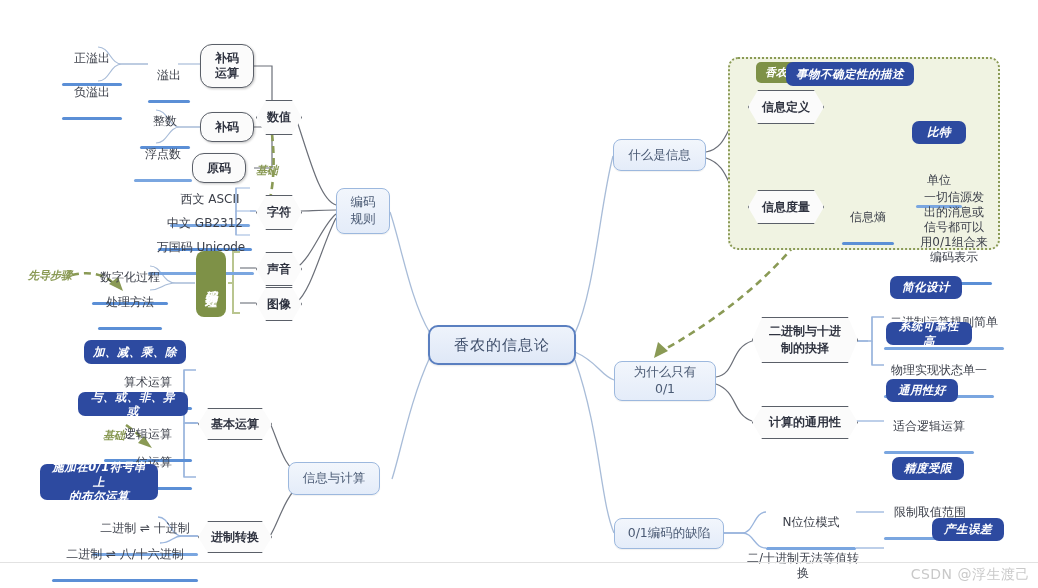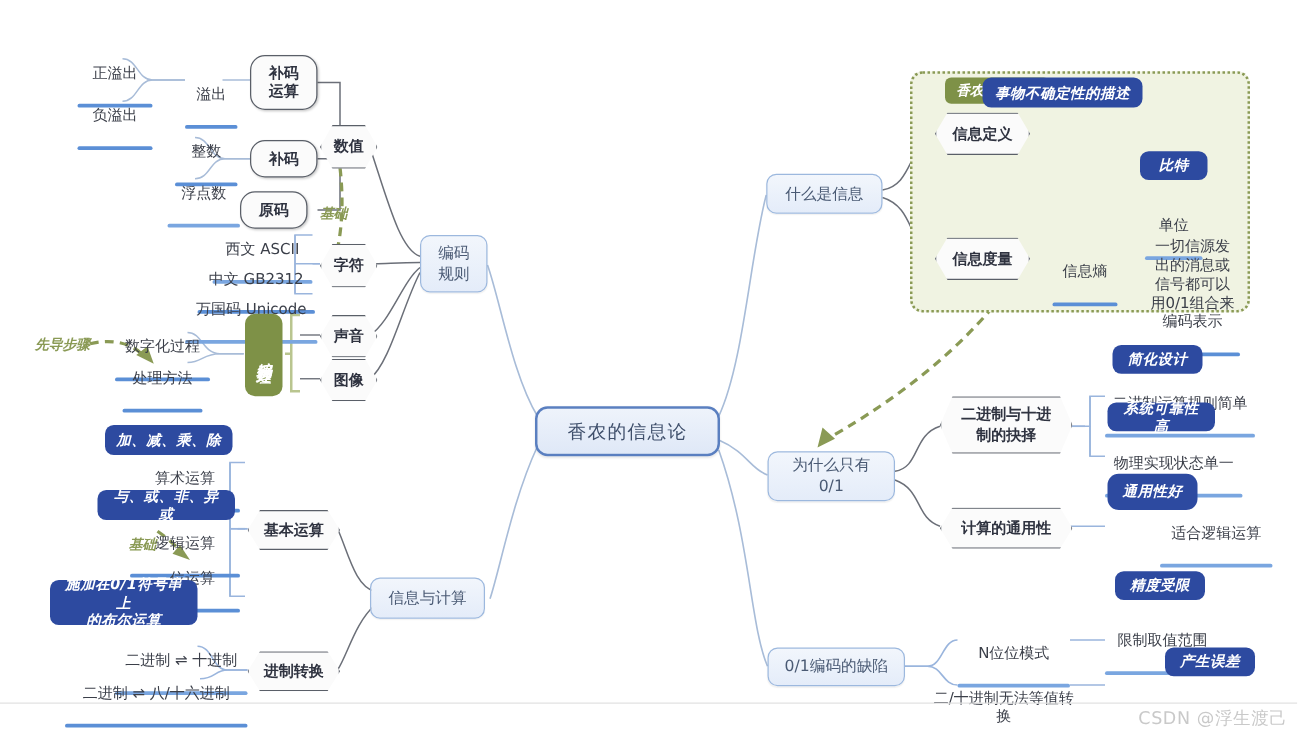--- a/index.html
+++ b/index.html
@@ -200,21 +200,21 @@
     </g>
   </svg>
 
   <div class="gregion" style="left:728px;top:57px;width:268px;height:189px;"></div>
   <div class="gtag" style="left:756px;top:37px;">香农的信息论</div>
 
   <div class="node root" style="left:428px;top:325px;width:148px;height:40px;">香农的信息论</div>
 
   <div class="node l1" style="left:336px;top:188px;width:54px;height:46px;">编码
 规则</div>
-  <div class="node l1" style="left:296px;top:462px;width:92px;height:33px;">信息与计算</div>
+  <div class="node l1" style="left:288px;top:462px;width:92px;height:33px;">信息与计算</div>
   <div class="node l1" style="left:613px;top:139px;width:93px;height:32px;">什么是信息</div>
   <div class="node l1" style="left:614px;top:361px;width:102px;height:40px;">为什么只有
 0/1</div>
   <div class="node l1" style="left:614px;top:518px;width:110px;height:31px;">0/1编码的缺陷</div>
 
   <div class="hexwrap" style="left:256px;top:100px;width:44px;height:33px;">
     <div class="hexin">数值</div>
   </div>
   <div class="hexwrap" style="left:256px;top:195px;width:44px;height:33px;">
     <div class="hexin">字符</div>
@@ -346,22 +346,22 @@
   <div class="badge" style="left:890px;top:276px;width:72px;height:23px;">简化设计</div>
   <div class="leaf thin" style="left:884px;top:300px;width:120px;">
     <span class="txt">二进制运算规则简单</span>
     <span class="bar"></span>
   </div>
   <div class="badge" style="left:886px;top:322px;width:86px;height:23px;">系统可靠性高</div>
   <div class="leaf thin" style="left:884px;top:348px;width:110px;">
     <span class="txt">物理实现状态单一</span>
     <span class="bar"></span>
   </div>
-  <div class="badge" style="left:886px;top:379px;width:72px;height:29px;border-radius:9px;">通用性好</div>
-  <div class="leaf thin" style="left:928px;top:404px;width:90px;">
+  <div class="badge" style="left:886px;top:379px;width:72px;height:23px;">通用性好</div>
+  <div class="leaf thin" style="left:884px;top:404px;width:90px;">
     <span class="txt">适合逻辑运算</span>
     <span class="bar"></span>
   </div>
 
   <div class="leaf thin" style="left:766px;top:500px;width:90px;">
     <span class="txt">N位位模式</span>
     <span class="bar"></span>
   </div>
   <div class="badge" style="left:892px;top:457px;width:72px;height:23px;">精度受限</div>
   <div class="leaf thin" style="left:884px;top:490px;width:92px;">

